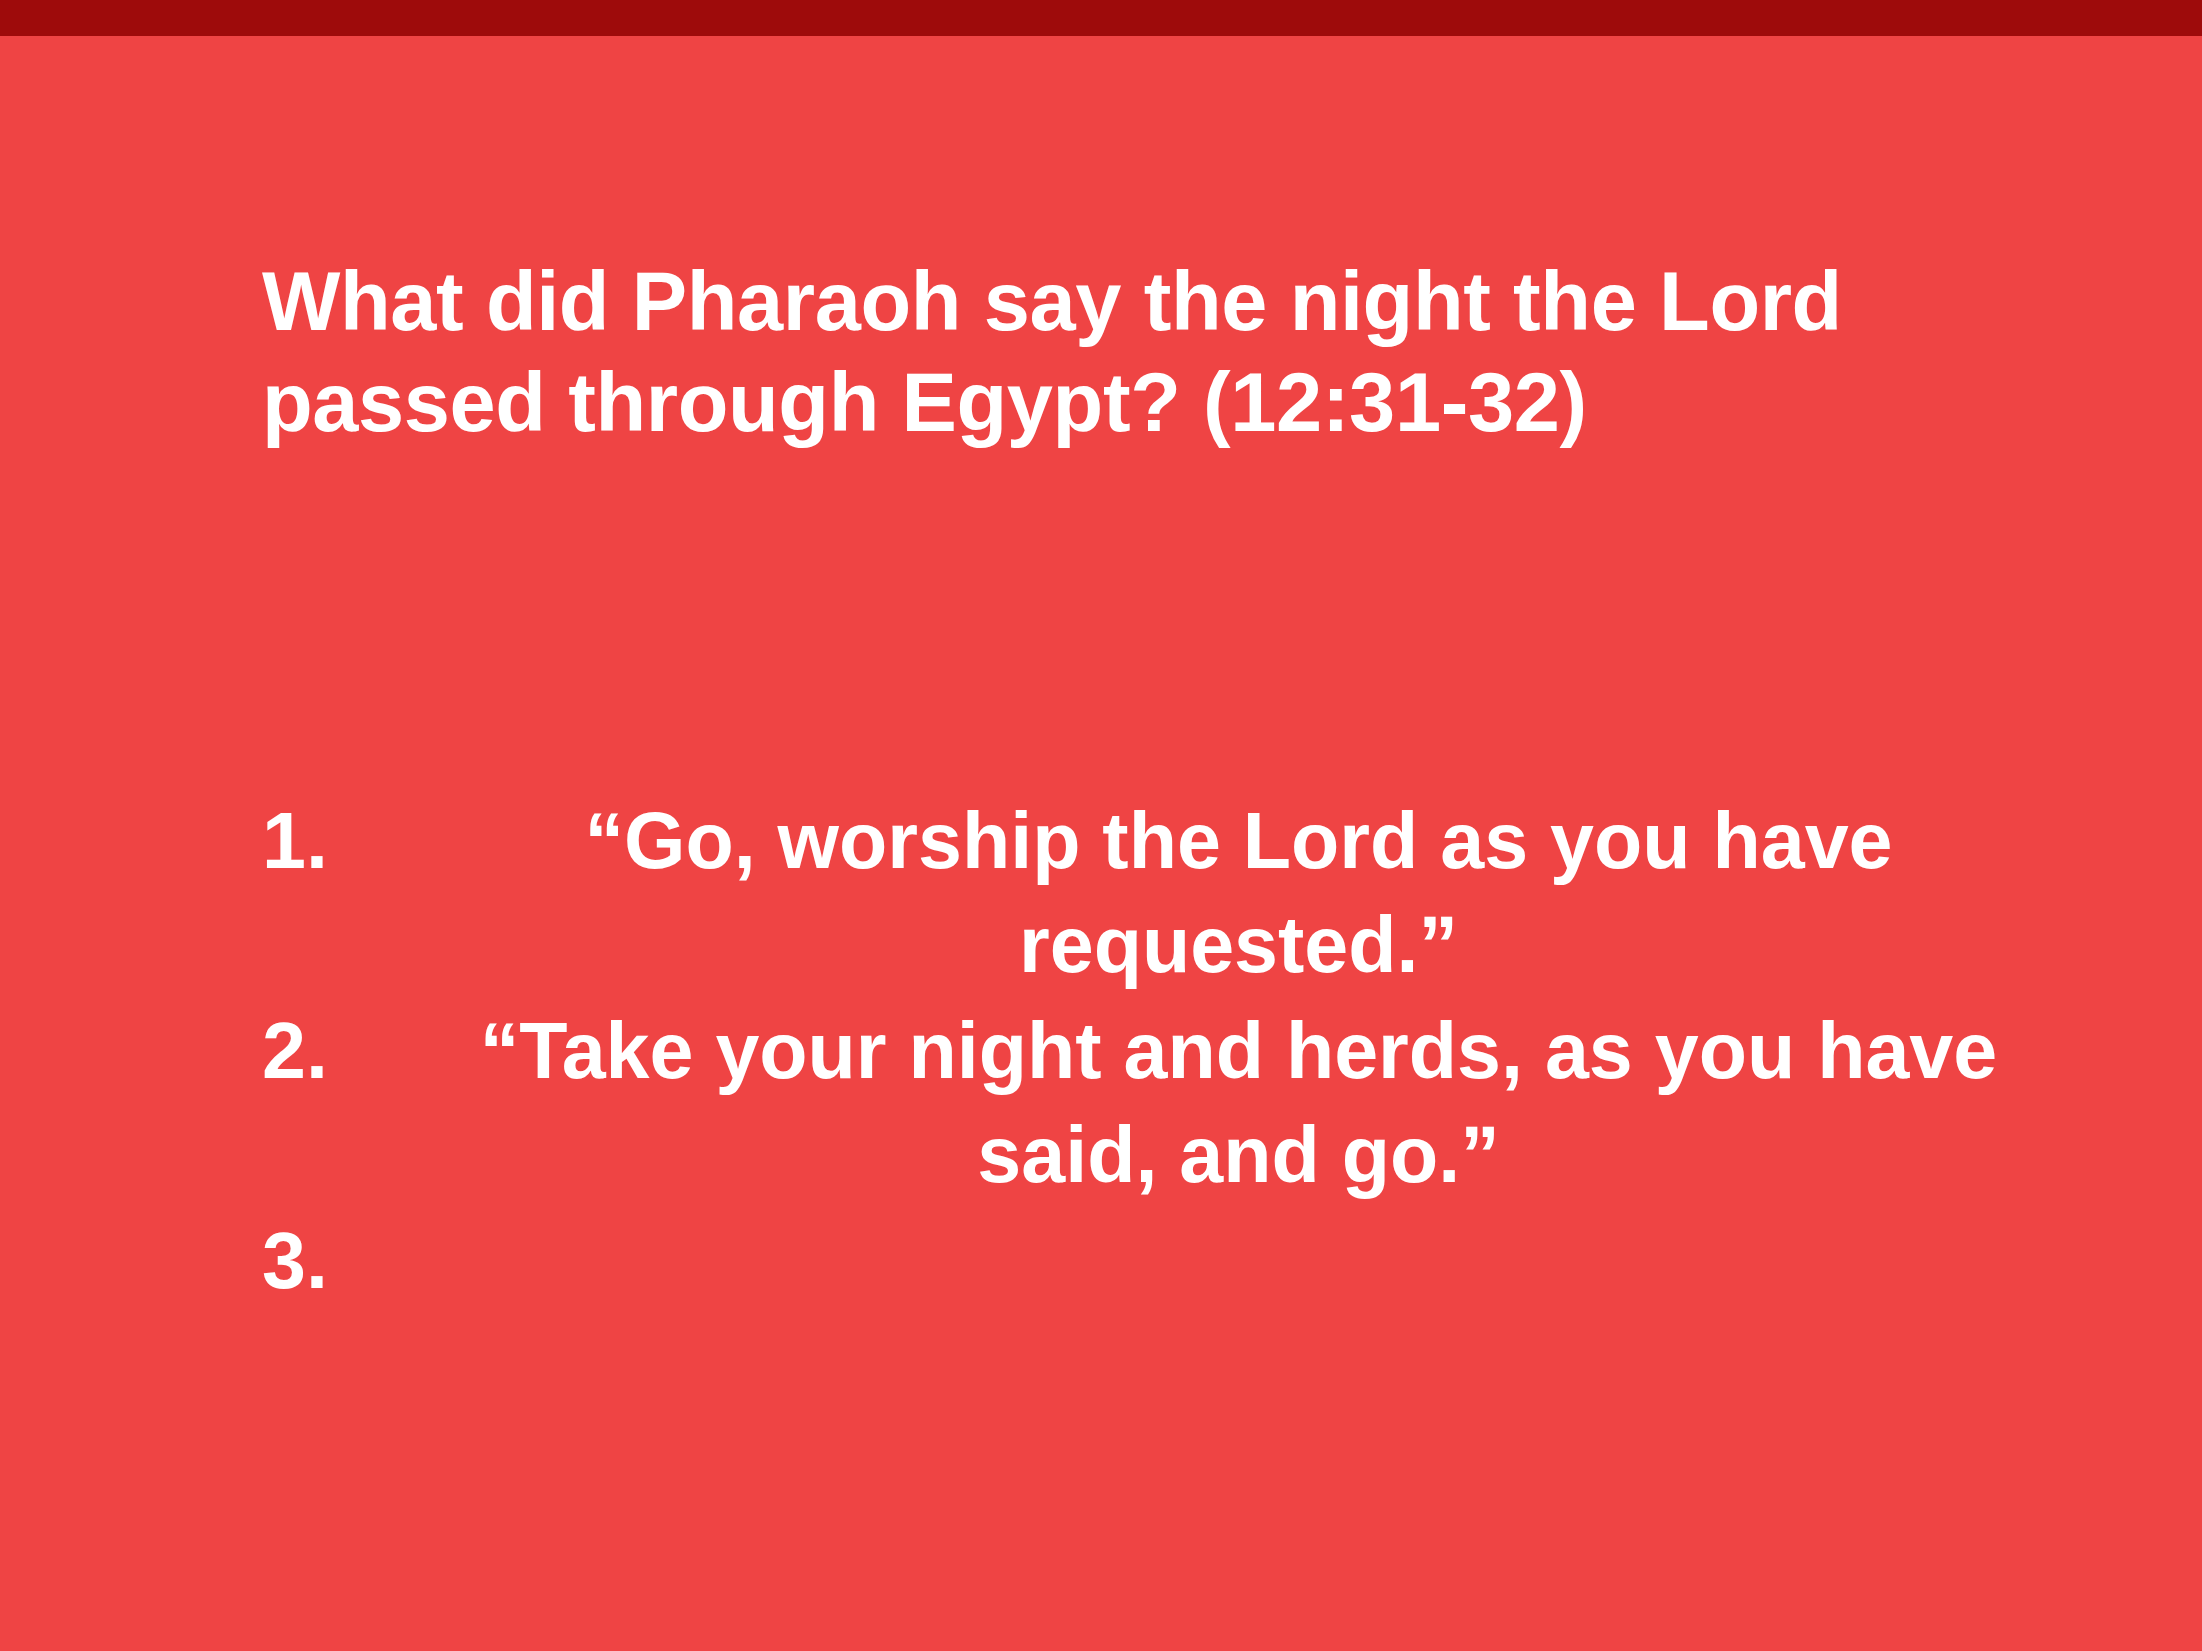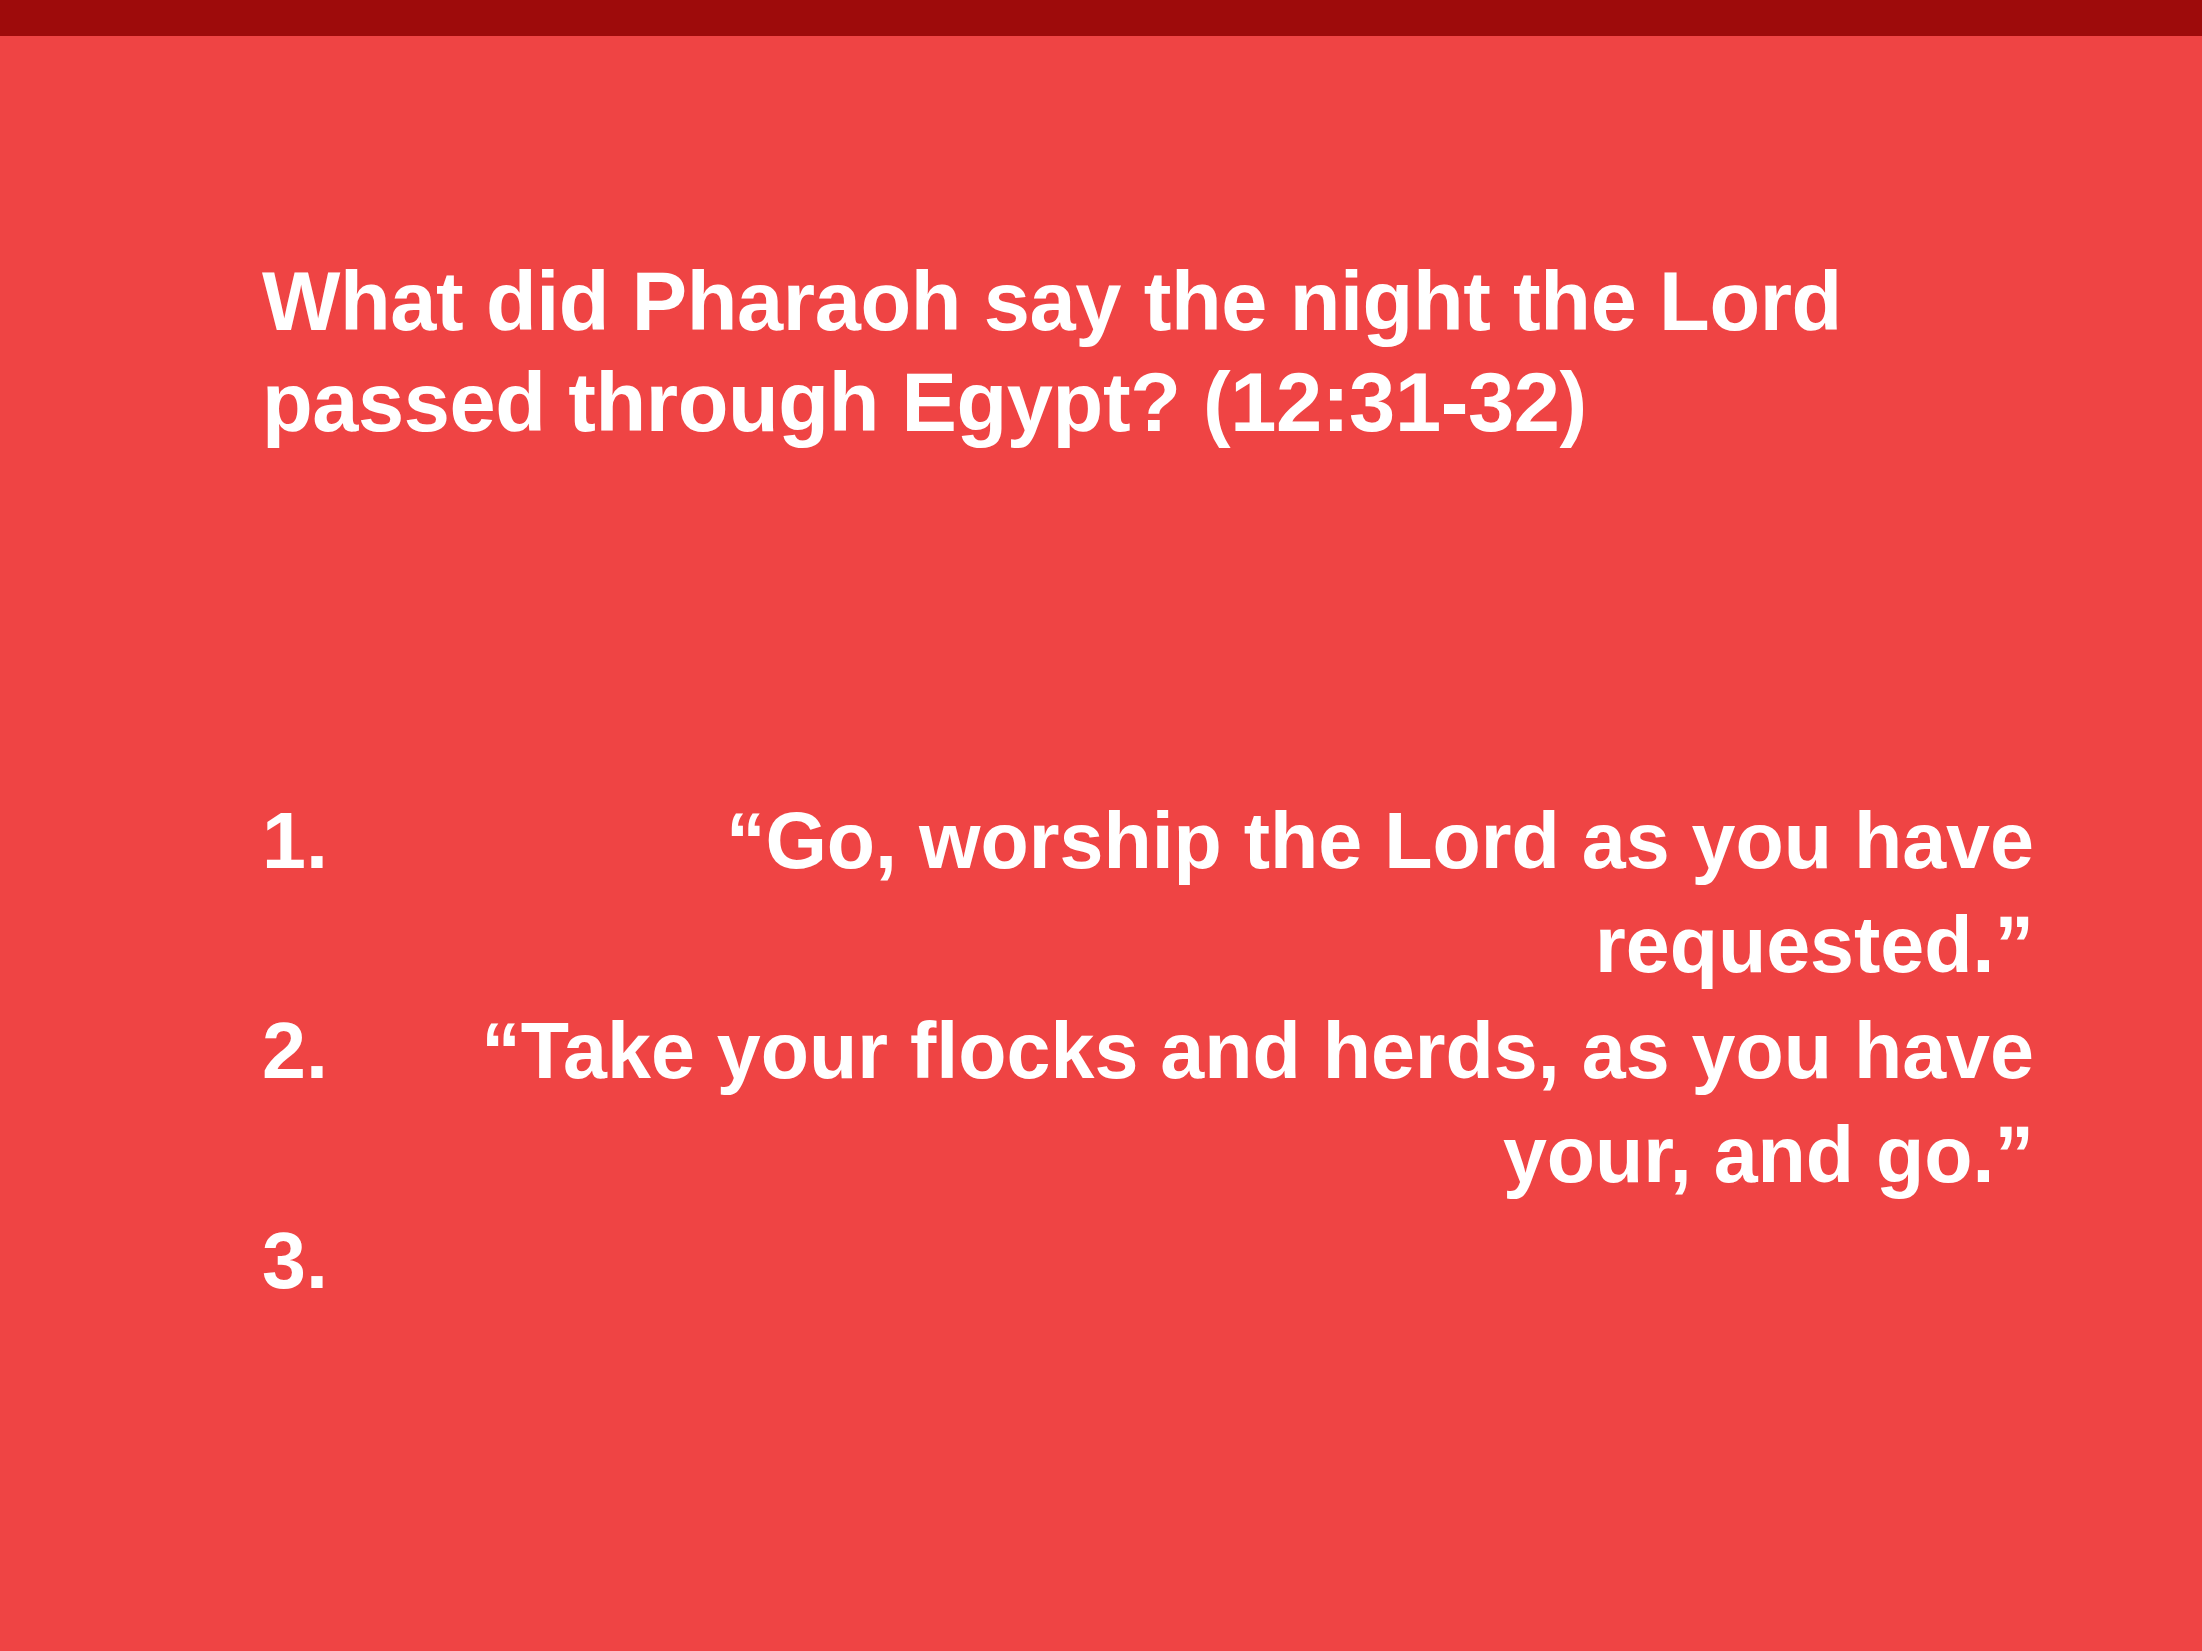--- a/index.html
+++ b/index.html
@@ -47,40 +47,40 @@
     line-height: 1.32;
     margin-bottom: 1.7px;
   }
   .answer-num {
     flex: 0 0 auto;
     width: 181px;
     text-align: left;
   }
   .answer-text {
     flex: 1 1 auto;
-    text-align: right;
+    text-align: center;
   }
 </style>
 </head>
 <body>
 
 <div class="slide">
 
   <div class="slide-title">What did Pharaoh say the night the Lord passed through Egypt? (12:31-32)</div>
 
   <div class="answers">
 
     <div class="answer-row">
       <span class="answer-num">1.</span>
       <span class="answer-text">“Go, worship the Lord as you have requested.”</span>
     </div>
 
     <div class="answer-row">
       <span class="answer-num">2.</span>
-      <span class="answer-text">“Take your flocks and herds, as you have your, and go.”</span>
+      <span class="answer-text">“Take your night and herds, as you have said, and go.”</span>
     </div>
 
     <div class="answer-row">
       <span class="answer-num">3.</span>
     </div>
 
   </div>
 </div>
 
 

